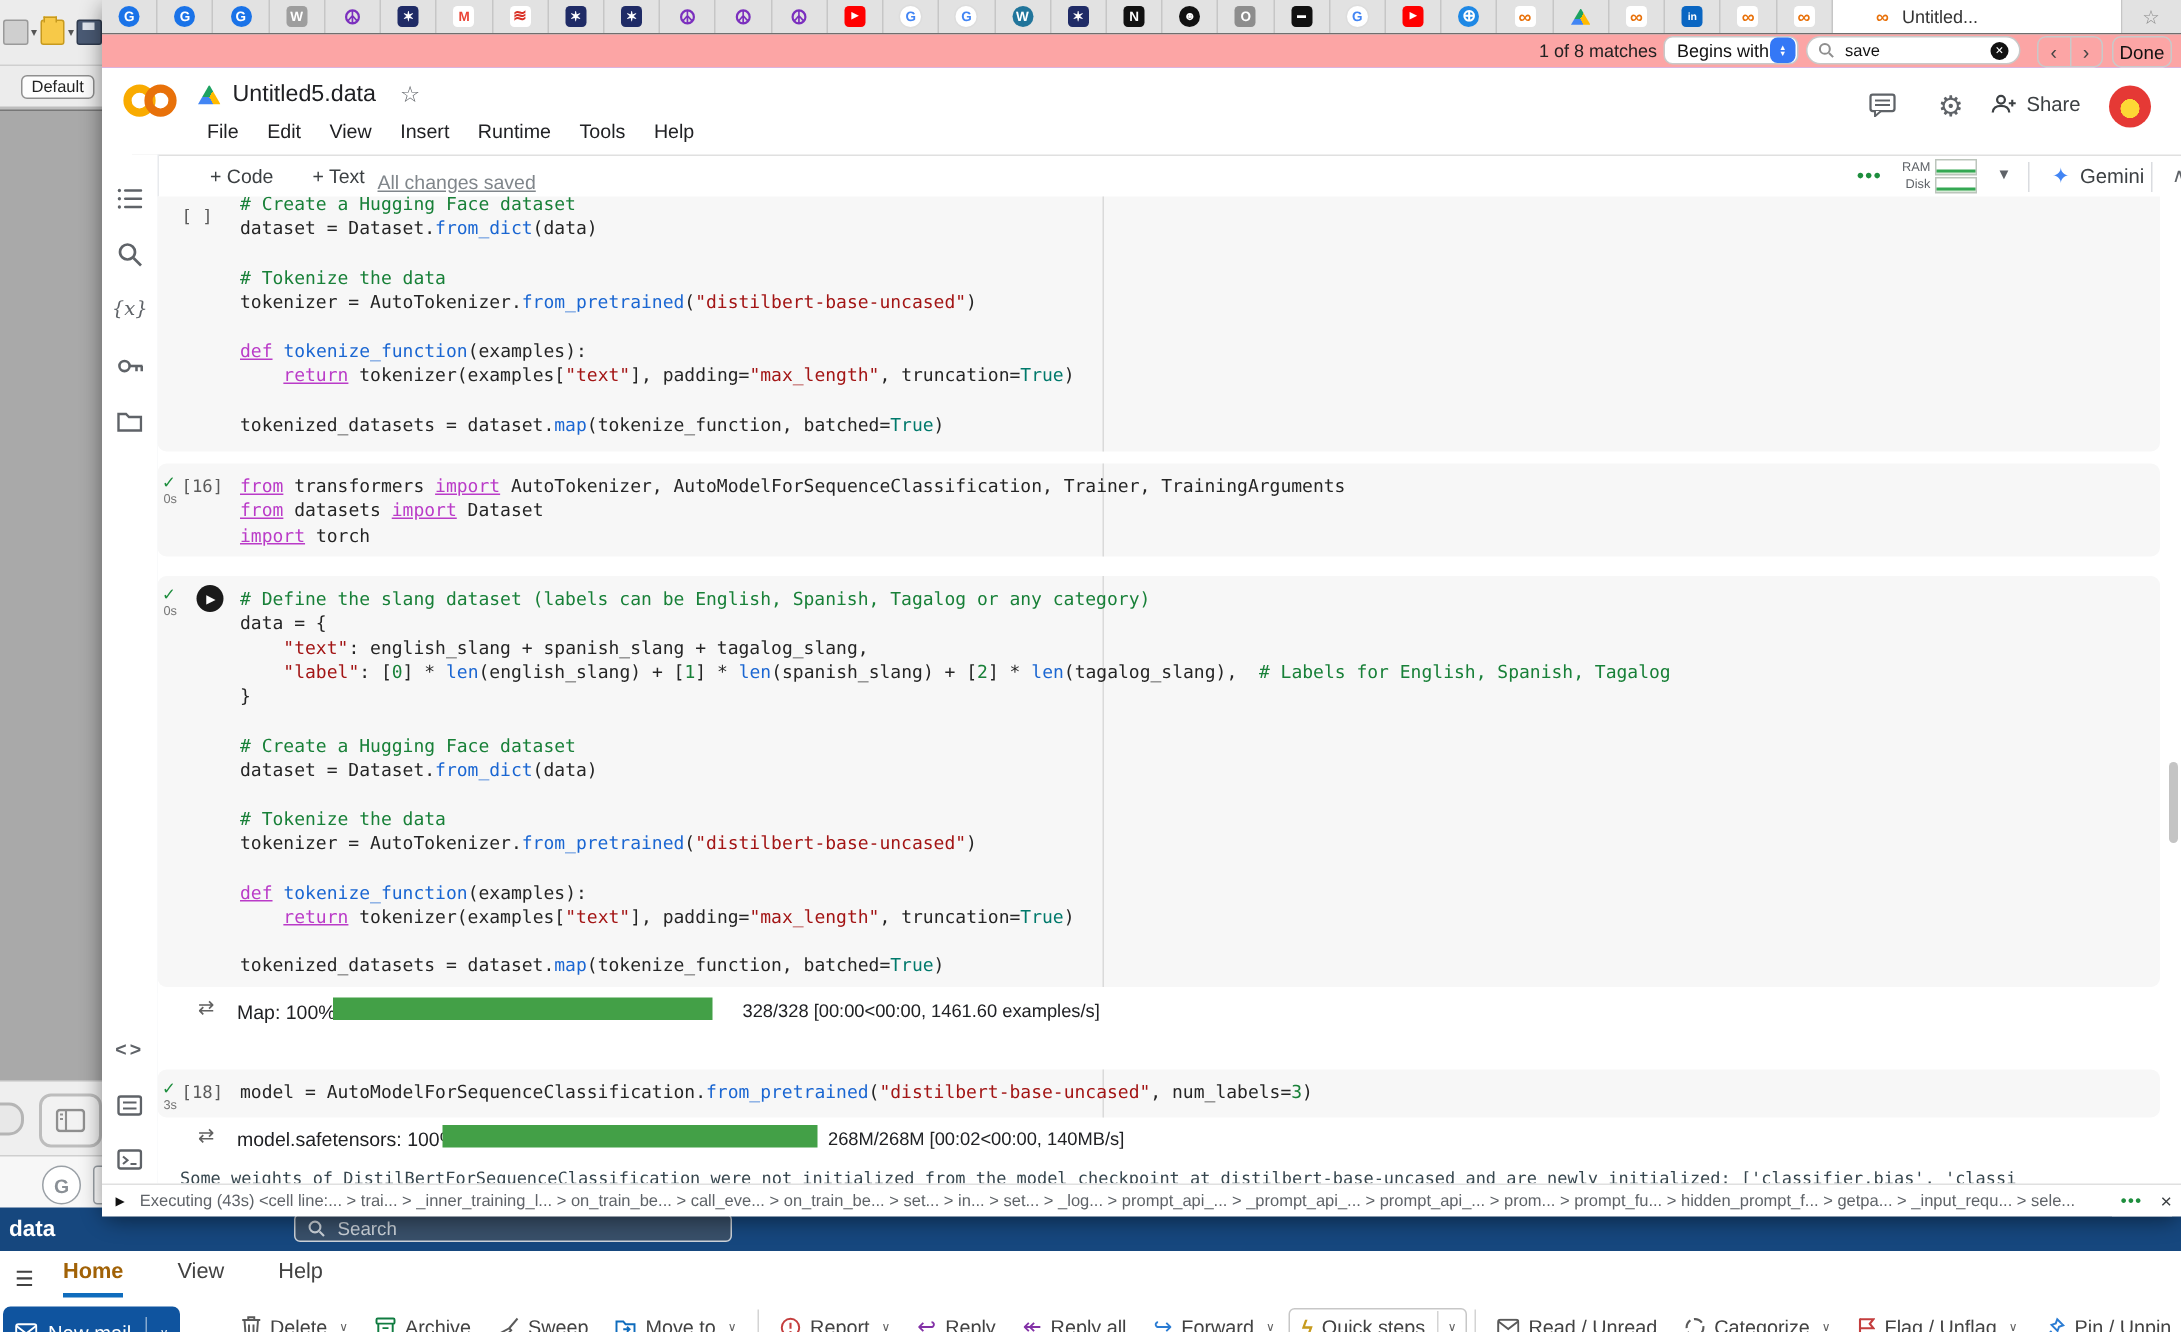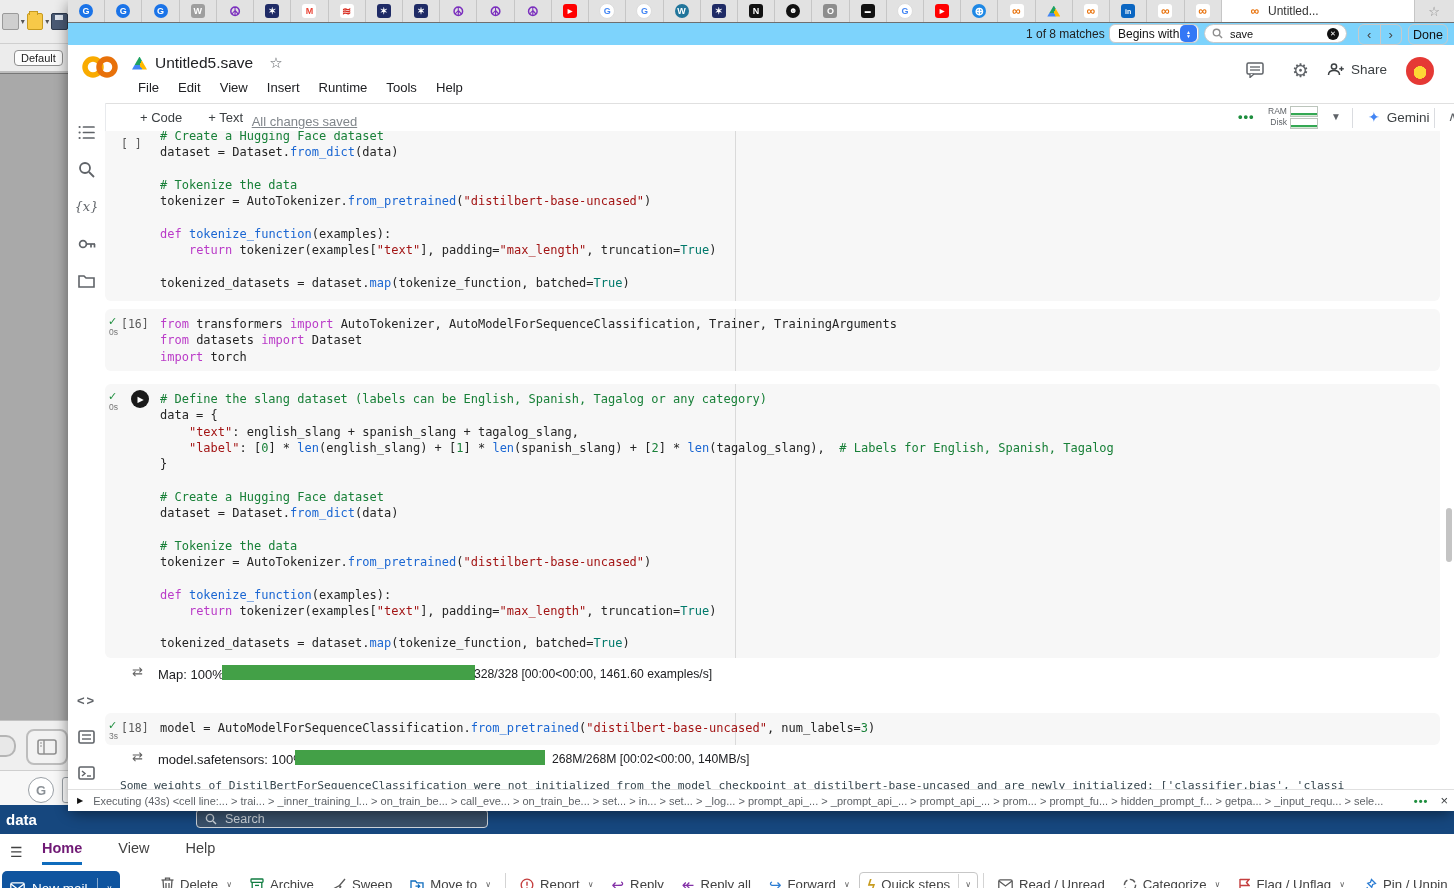--- a/index.html
+++ b/index.html
@@ -31,21 +31,21 @@
   #outlook-header{position:absolute;left:0;top:0;width:1454px;height:29px;background:#16477e;}
   #outlook-title{position:absolute;left:6px;top:6px;color:#fff;font-weight:bold;font-size:15px;}
   #outlook-search{position:absolute;left:196px;top:4px;width:292px;height:19px;background:#39506a;border:1px solid #cdd3da;border-radius:4px;
     display:flex;align-items:center;gap:6px;padding-left:8px;box-sizing:border-box;}
   #outlook-search input{background:transparent;border:none;outline:none;color:#ccd3da;font-size:12.5px;width:200px;font-family:"Liberation Sans",sans-serif;}
   #outlook-search input::placeholder{color:#ccd3da;}
   #outlook-ribbon{position:absolute;left:0;top:29px;width:1454px;height:54px;background:#fff;}
   #hamburger{position:absolute;left:10px;top:10px;font-size:14px;color:#424242;}
   #ol-tabs{position:absolute;left:42px;top:6px;display:flex;gap:36px;}
   .ol-tab{font-size:14.5px;color:#424242;padding-bottom:6px;}
-  .ol-tab.active{font-weight:bold;color:#701a75;border-bottom:3px solid #0f6cbd;}
+  .ol-tab.active{font-weight:bold;color:#a16207;border-bottom:3px solid #0f6cbd;}
   #newmail-btn{position:absolute;left:2px;top:37px;height:34px;background:#0f549f;border-radius:5px;color:#fff;
     display:flex;align-items:center;font-size:13.5px;padding:0 8px;gap:7px;}
   .nm-div{width:1px;height:20px;background:rgba(255,255,255,.5);margin:0 2px;}
   #ribbon-row{position:absolute;left:152px;top:37px;height:40px;display:flex;align-items:flex-start;overflow:hidden;width:1302px;}
   .rib-btn{display:flex;align-items:center;gap:6px;padding:6px 9px;font-size:13.2px;color:#424242;white-space:nowrap;}
   .rib-caret{font-size:8px;color:#616161;margin-left:2px;}
   .rib-div{width:1px;height:26px;background:#d4d4d4;margin:2px 5px 0 5px;flex:none;}
   .rib-box{display:flex;align-items:center;border:1px solid #c7c7c7;border-radius:4px;margin-top:1px;}
   .rib-box .rib-btn{padding:4px 8px;}
   .rib-box-div{width:1px;height:22px;background:#d4d4d4;}
@@ -57,21 +57,21 @@
   #tab-strip{position:absolute;left:0;top:0;width:1386px;height:22px;background:#e2e2e2;border-bottom:1px solid #6f6f6f;display:flex;}
   #tab-icons{display:flex;width:1154px;}
   .ftab{flex:1 1 0;border-right:1px solid #c6c6c6;display:flex;align-items:center;justify-content:center;}
   .fav{width:14px;height:14px;border-radius:3px;display:flex;align-items:center;justify-content:center;
     font-size:9px;font-weight:bold;line-height:1;flex:none;}
   .fav.round{border-radius:50%;}
   #active-tab{width:193px;background:#fff;display:flex;align-items:center;gap:6px;padding-left:26px;box-sizing:border-box;border-right:1px solid #c6c6c6;}
   #active-tab-title{font-size:12px;color:#333;}
   #tab-star{width:38px;display:flex;align-items:center;justify-content:center;color:#8b8b8b;font-size:13px;}
   
-  #find-bar{position:absolute;left:0;top:23px;width:1386px;height:22px;background:#7dd3fc;border-bottom:7px solid #6d28d9;}
+  #find-bar{position:absolute;left:0;top:23px;width:1386px;height:22px;background:#fca5a5;border-bottom:7px solid #6d28d9;}
   #fb-matches{position:absolute;left:958px;top:4px;font-size:12px;color:#222;}
   #fb-mode{position:absolute;left:1041px;top:1px;width:90px;height:19px;background:#fff;border:1px solid #c9c9c9;border-radius:6px;
     display:flex;align-items:center;justify-content:space-between;box-sizing:border-box;padding-left:8px;font-size:12px;color:#111;}
   #fb-stepper{width:17px;height:17px;background:#3478f6;border-radius:5px;margin-right:1px;display:flex;flex-direction:column;align-items:center;justify-content:center;color:#fff;}
   #fb-stepper span{font-size:5px;line-height:4px;}
   #fb-search{position:absolute;left:1136px;top:1px;width:143px;height:19px;border:1px solid #c9c9c9;border-radius:10px;background:#fff;
     display:flex;align-items:center;gap:5px;padding:0 5px 0 7px;box-sizing:border-box;}
   #fb-search input{border:none;outline:none;font-size:11px;color:#111;width:90px;font-family:"Liberation Sans",sans-serif;}
   #fb-clear{width:12px;height:12px;border-radius:50%;background:#111;color:#fff;font-size:7px;display:flex;align-items:center;justify-content:center;flex:none;}
   #fb-arrows{position:absolute;left:1290px;top:1px;width:42px;height:19px;border:1px solid #c9c9c9;border-radius:6px;display:flex;}
@@ -124,21 +124,21 @@
   .gut-exec{position:absolute;left:16px;color:#5a5a5a;font-family:"DejaVu Sans Mono","Liberation Mono",monospace;font-size:11.5px;}
   .play-btn{position:absolute;left:26px;width:18px;height:18px;border-radius:50%;background:#1a1a1a;
     display:flex;align-items:center;justify-content:center;color:#fff;font-size:8px;padding-left:1px;box-sizing:border-box;}
   .outrow{position:absolute;left:0;width:1335px;background:#fff;}
   .out-ic{position:absolute;left:27px;top:2px;color:#616161;font-size:13px;}
   .out-label{position:absolute;left:53px;top:5px;font-size:13px;color:#202124;}
   .out-bar{position:absolute;top:3px;height:15px;background:#43a047;}
   .out-text{position:absolute;top:5px;font-size:12.2px;color:#202124;}
   #warning-line{position:absolute;left:15px;top:648px;font-family:"DejaVu Sans Mono","Liberation Mono",monospace;
     font-size:11.3px;color:#37474f;white-space:nowrap;}
-  .tok-c{color:#188038;} .tok-k{color:#ba3bc8;} .tok-s{color:#a31515;} .tok-f{color:#1a66d2;}
+  .tok-c{color:#188038;} .tok-k{color:#ba3bc8;text-decoration:underline;} .tok-s{color:#a31515;} .tok-f{color:#1a66d2;}
   .tok-n{color:#188038;} .tok-b{color:#00796b;} .tok-t{color:#252525;}
   
   #colab-status{position:absolute;left:0;top:744px;width:1386px;height:21px;background:#fff;border-top:1px solid #e0e0e0;
     display:flex;align-items:center;overflow:hidden;}
   #cs-toggle{margin:0 10px 0 9px;font-size:8px;color:#111;}
   #cs-text{font-size:11px;color:#5f6368;white-space:nowrap;overflow:hidden;width:1300px;}
   #cs-right{position:absolute;right:6px;top:0;height:21px;display:flex;align-items:center;gap:12px;background:#fff;padding-left:6px;}
   #cs-dots{color:#1e8e3e;font-size:11px;font-weight:bold;letter-spacing:1px;}
   #cs-close{color:#3c4043;font-size:13px;}
   #scroll-thumb{position:absolute;left:1378px;top:463px;width:6px;height:54px;background:#c4c4c4;border-radius:3px;}
@@ -475,21 +475,21 @@
 
     <div id="colab">
       <div id="colab-logo">
         <svg width="40" height="28" viewBox="0 0 40 28">
           <circle cx="13" cy="14" r="8" fill="none" stroke="#F9AB00" stroke-width="5.5"></circle>
           <circle cx="27" cy="14" r="8" fill="none" stroke="#E8710A" stroke-width="5.5"></circle>
         </svg>
       </div>
       <div id="nb-title-row">
         <div id="drive-tri"></div>
-        <span id="nb-title">Untitled5.save</span>
+        <span id="nb-title">Untitled5.data</span>
         <span id="nb-star">☆</span>
       </div>
       <div id="menu-row">
         <span id="menu-items" style="display:flex;gap:19px">
             <span class="menu-item">File</span>
             <span class="menu-item">Edit</span>
             <span class="menu-item">View</span>
             <span class="menu-item">Insert</span>
             <span class="menu-item">Runtime</span>
             <span class="menu-item">Tools</span>
@@ -627,21 +627,21 @@
             <span class="gut-time" style="top: 18px;">0s</span>
             <div class="play-btn" style="top: 6px;">
               <span>▶</span>
             </div>
             <div class="code" style="top: 7px;"><div class="codeline"><span class="tok-c"># Define the slang dataset (labels can be English, Spanish, Tagalog or any category)</span></div><div class="codeline"><span class="tok-t">data = {</span></div><div class="codeline"><span class="tok-t">    </span><span class="tok-s">"text"</span><span class="tok-t">: english_slang + spanish_slang + tagalog_slang,</span></div><div class="codeline"><span class="tok-t">    </span><span class="tok-s">"label"</span><span class="tok-t">: [</span><span class="tok-n">0</span><span class="tok-t">] * </span><span class="tok-f">len</span><span class="tok-t">(english_slang) + [</span><span class="tok-n">1</span><span class="tok-t">] * </span><span class="tok-f">len</span><span class="tok-t">(spanish_slang) + [</span><span class="tok-n">2</span><span class="tok-t">] * </span><span class="tok-f">len</span><span class="tok-t">(tagalog_slang),  </span><span class="tok-c"># Labels for English, Spanish, Tagalog</span></div><div class="codeline"><span class="tok-t">}</span></div><div class="codeline">&nbsp;</div><div class="codeline"><span class="tok-c"># Create a Hugging Face dataset</span></div><div class="codeline"><span class="tok-t">dataset = Dataset.</span><span class="tok-f">from_dict</span><span class="tok-t">(data)</span></div><div class="codeline">&nbsp;</div><div class="codeline"><span class="tok-c"># Tokenize the data</span></div><div class="codeline"><span class="tok-t">tokenizer = AutoTokenizer.</span><span class="tok-f">from_pretrained</span><span class="tok-t">(</span><span class="tok-s">"distilbert-base-uncased"</span><span class="tok-t">)</span></div><div class="codeline">&nbsp;</div><div class="codeline"><span class="tok-k">def</span><span class="tok-t"> </span><span class="tok-f">tokenize_function</span><span class="tok-t">(examples):</span></div><div class="codeline"><span class="tok-t">    </span><span class="tok-k">return</span><span class="tok-t"> tokenizer(examples[</span><span class="tok-s">"text"</span><span class="tok-t">], padding=</span><span class="tok-s">"max_length"</span><span class="tok-t">, truncation=</span><span class="tok-b">True</span><span class="tok-t">)</span></div><div class="codeline">&nbsp;</div><div class="codeline"><span class="tok-t">tokenized_datasets = dataset.</span><span class="tok-f">map</span><span class="tok-t">(tokenize_function, batched=</span><span class="tok-b">True</span><span class="tok-t">)</span></div></div>
           </div>
           <div class="outrow" style="top: 531px; height: 34px;">
             <span class="out-ic">⇄</span>
             <span class="out-label">Map: 100%</span>
             <div class="out-bar" style="left: 117px; width: 253px;"></div>
-            <span class="out-text" style="left: 369px;">328/328 [00:00&lt;00:00, 1461.60 examples/s]</span>
+            <span class="out-text" style="left: 390px;">328/328 [00:00&lt;00:00, 1461.60 examples/s]</span>
           </div>
           <div class="cell" style="top: 582px; height: 32px;">
             <div class="ruler"></div>
             <span class="gut-check" style="top: 6px;">✓</span>
             <span class="gut-time" style="top: 18px;">3s</span>
             <span class="gut-exec" style="top: 8px;">[18]</span>
             <div class="code" style="top: 7px;"><div class="codeline"><span class="tok-t">model = AutoModelForSequenceClassification.</span><span class="tok-f">from_pretrained</span><span class="tok-t">(</span><span class="tok-s">"distilbert-base-uncased"</span><span class="tok-t">, num_labels=</span><span class="tok-n">3</span><span class="tok-t">)</span></div></div>
           </div>
           <div class="outrow" style="top: 616px; height: 34px;">
             <span class="out-ic">⇄</span>

